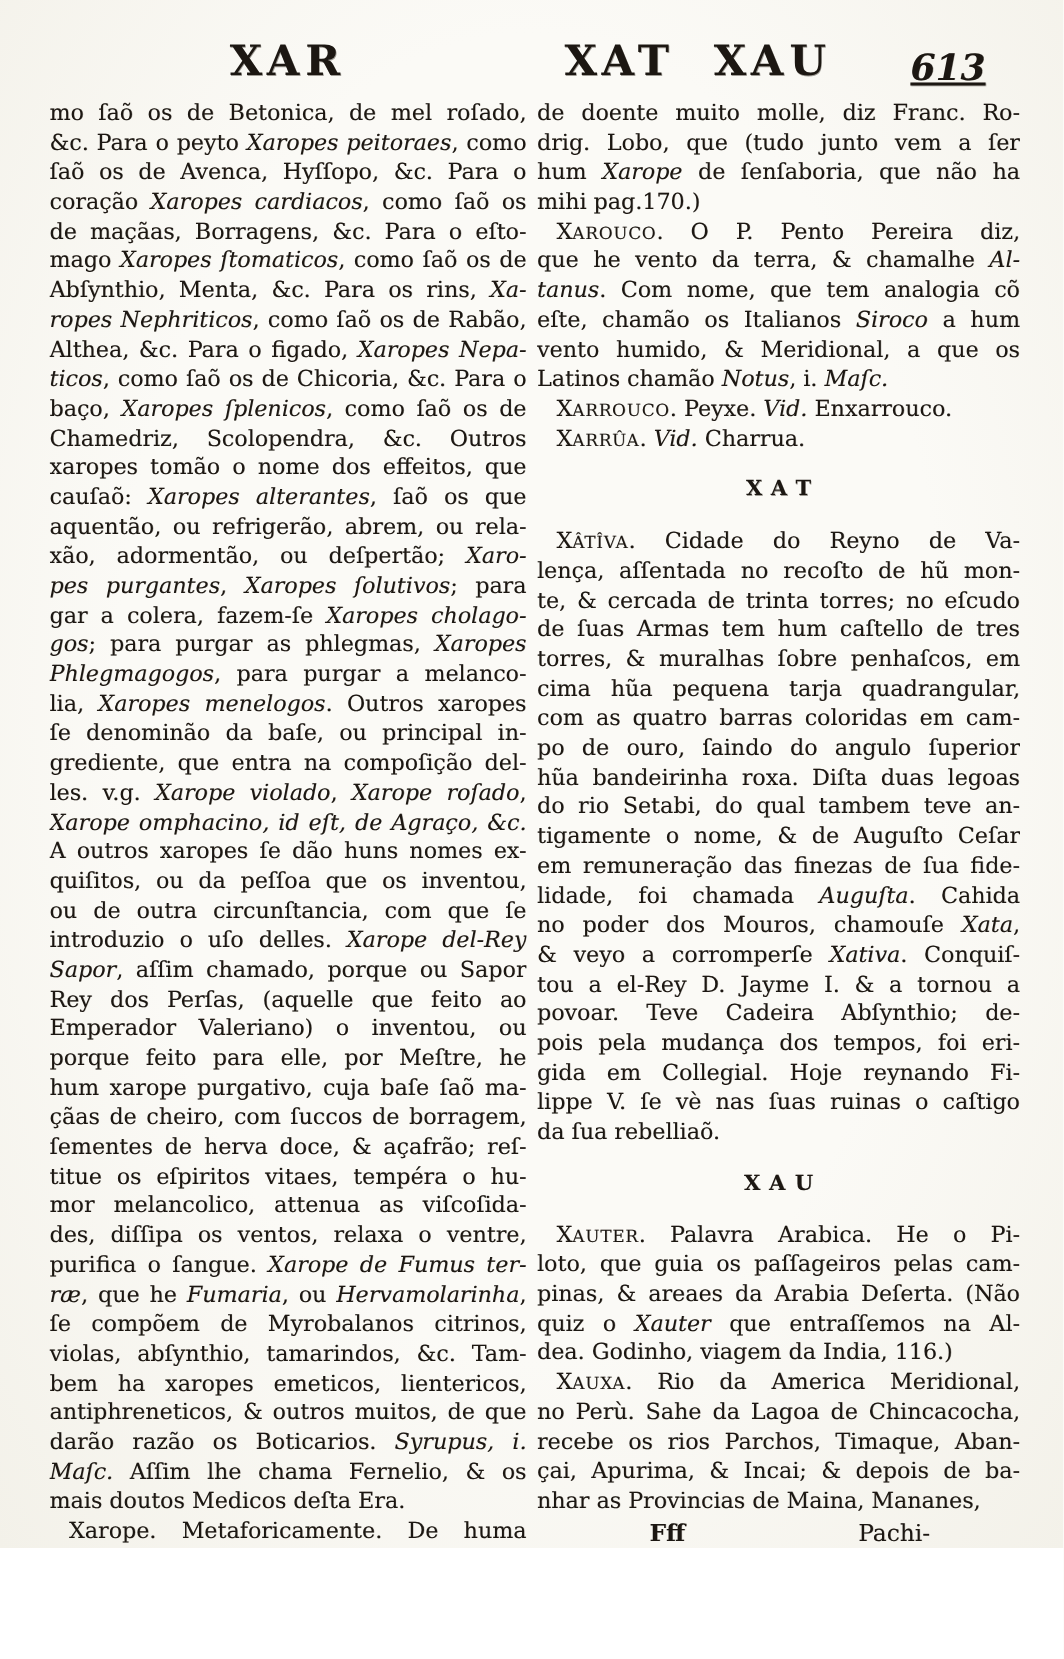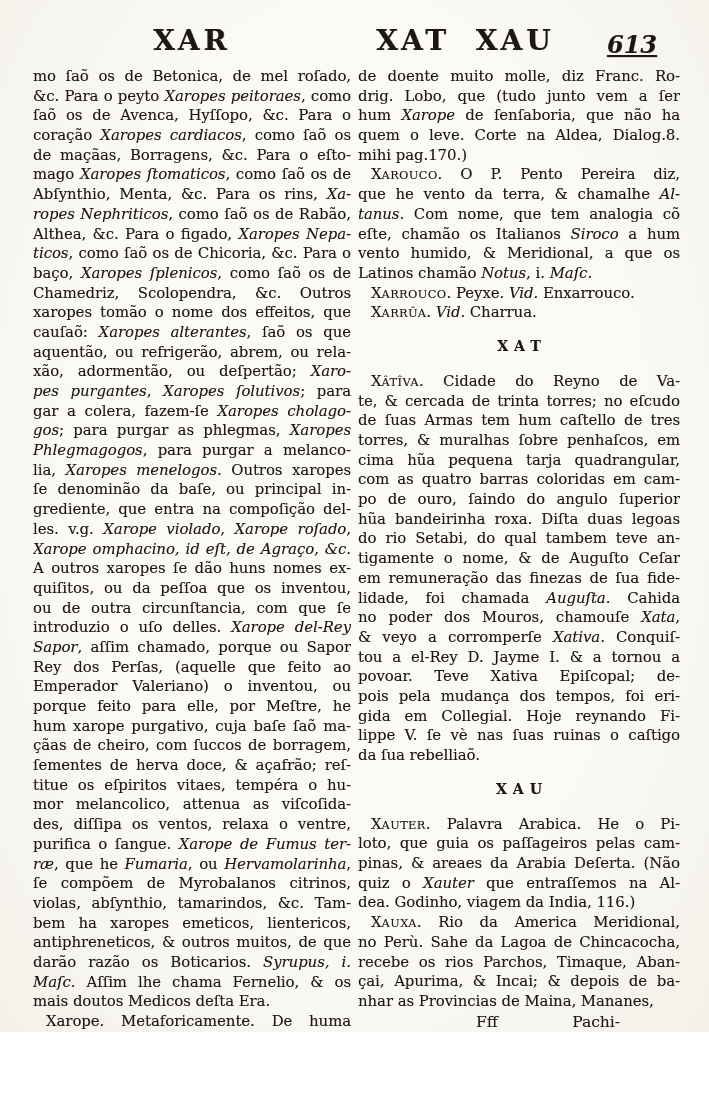--- a/index.html
+++ b/index.html
@@ -72,21 +72,21 @@
     line-height: 20px;
     text-shadow: 0.3px 0.3px 0.3px rgba(25,18,8,0.35);
   }
   .sig-row {
     display: flex;
     margin-top: 1px;
     font-size: 15.5px;
     line-height: 20px;
     text-shadow: 0.3px 0.3px 0.3px rgba(25,18,8,0.35);
   }
-  .sig   { margin-left: 118px; font-weight: normal; }
+  .sig   { margin-left: 75px; font-weight: bold; }
   .catch { margin-left: auto; margin-right: 60px; }
 </style>
 </head>
 <body>
 
 <div class="page">
   <div class="running-head rh-left">XAR</div>
   <div class="running-head rh-right">XAT XAU</div>
   <div class="page-number">613</div>
 
@@ -149,55 +149,55 @@
       </div>
     <div class="tom-footer">Tom.VIII.</div>
   </div>
 
   <div class="col col-right">
     <div class="col-body">
         <div class="para">
           <div class="line">de doente muito molle, diz Franc. Ro-</div>
           <div class="line">drig. Lobo, que (tudo junto vem a ſer</div>
           <div class="line">hum <i>Xarope</i> de ſenſaboria, que não ha</div>
-          <div class="line">quem o leve. Corte na Aldea, Dialog.8.</div>
           <div class="line end">mihi pag.170.)</div>
         </div>
         <div class="para">
           <div class="line indent">X<span class="sc">AROUCO</span>. O P. Pento Pereira diz,</div>
           <div class="line">que he vento da terra, &amp; chamalhe <i>Al-</i></div>
           <div class="line"><i>tanus</i>. Com nome, que tem analogia cõ</div>
           <div class="line">eſte, chamão os Italianos <i>Siroco</i> a hum</div>
           <div class="line">vento humido, &amp; Meridional, a que os</div>
           <div class="line end">Latinos chamão <i>Notus</i>, i. <i>Maſc.</i></div>
         </div>
         <div class="para">
           <div class="line end indent">X<span class="sc">ARROUCO</span>. Peyxe. <i>Vid.</i> Enxarrouco.</div>
         </div>
         <div class="para">
           <div class="line end indent">X<span class="sc">ARRÛA</span>. <i>Vid.</i> Charrua.</div>
         </div>
         <div class="sec-heading">XAT</div>
         <div class="para">
           <div class="line indent">X<span class="sc">ÂTÎVA</span>. Cidade do Reyno de Va-</div>
+          <div class="line">lença, aſſentada no recoſto de hũ mon-</div>
           <div class="line">te, &amp; cercada de trinta torres; no eſcudo</div>
           <div class="line">de ſuas Armas tem hum caſtello de tres</div>
           <div class="line">torres, &amp; muralhas ſobre penhaſcos, em</div>
           <div class="line">cima hũa pequena tarja quadrangular,</div>
           <div class="line">com as quatro barras coloridas em cam-</div>
           <div class="line">po de ouro, ſaindo do angulo ſuperior</div>
           <div class="line">hũa bandeirinha roxa. Diſta duas legoas</div>
           <div class="line">do rio Setabi, do qual tambem teve an-</div>
           <div class="line">tigamente o nome, &amp; de Auguſto Ceſar</div>
           <div class="line">em remuneração das finezas de ſua fide-</div>
           <div class="line">lidade, foi chamada <i>Auguſta</i>. Cahida</div>
           <div class="line">no poder dos Mouros, chamouſe <i>Xata</i>,</div>
           <div class="line">&amp; veyo a corromperſe <i>Xativa</i>. Conquiſ-</div>
           <div class="line">tou a el-Rey D. Jayme I. &amp; a tornou a</div>
-          <div class="line">povoar. Teve Xativa Epiſcopal; de-</div>
+          <div class="line">povoar. Teve Cadeira Abſynthio; de-</div>
           <div class="line">pois pela mudança dos tempos, foi eri-</div>
           <div class="line">gida em Collegial. Hoje reynando Fi-</div>
           <div class="line">lippe V. ſe vè nas ſuas ruinas o caſtigo</div>
           <div class="line end">da ſua rebelliaõ.</div>
         </div>
         <div class="sec-heading">XAU</div>
         <div class="para">
           <div class="line indent">X<span class="sc">AUTER</span>. Palavra Arabica. He o Pi-</div>
           <div class="line">loto, que guia os paſſageiros pelas cam-</div>
           <div class="line">pinas, &amp; areaes da Arabia Deſerta. (Não</div>

